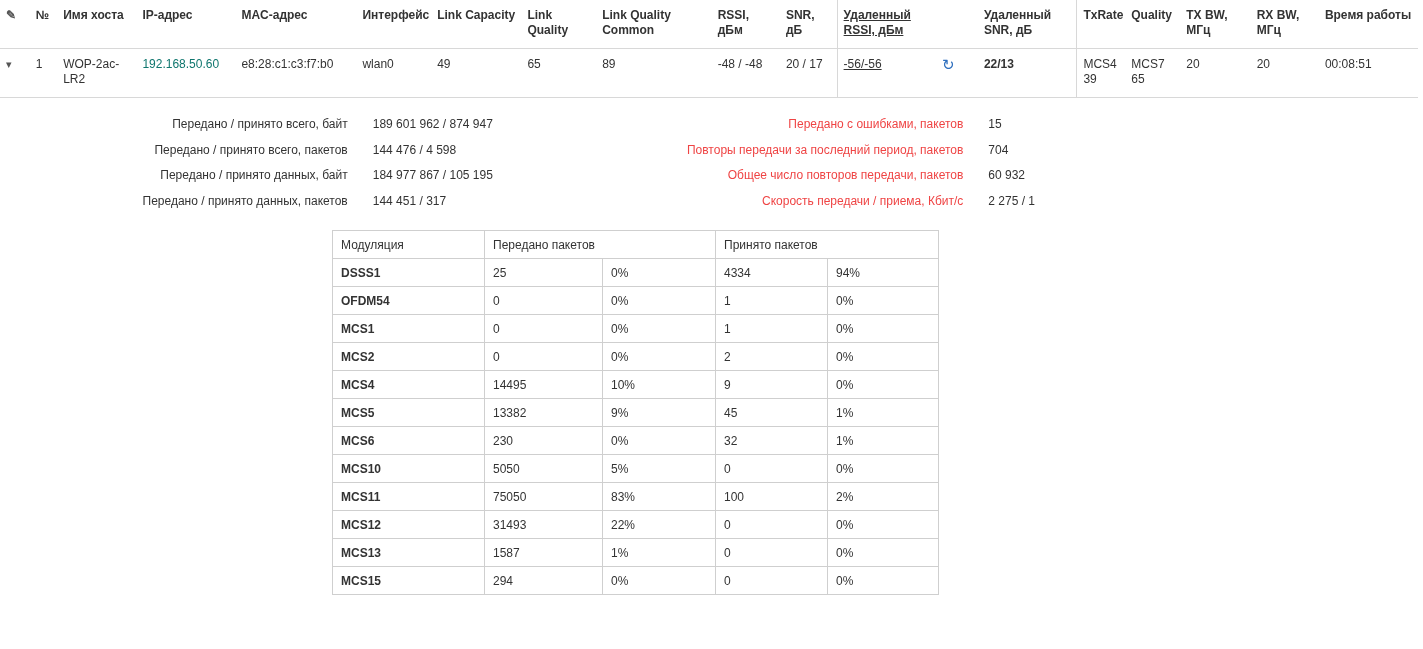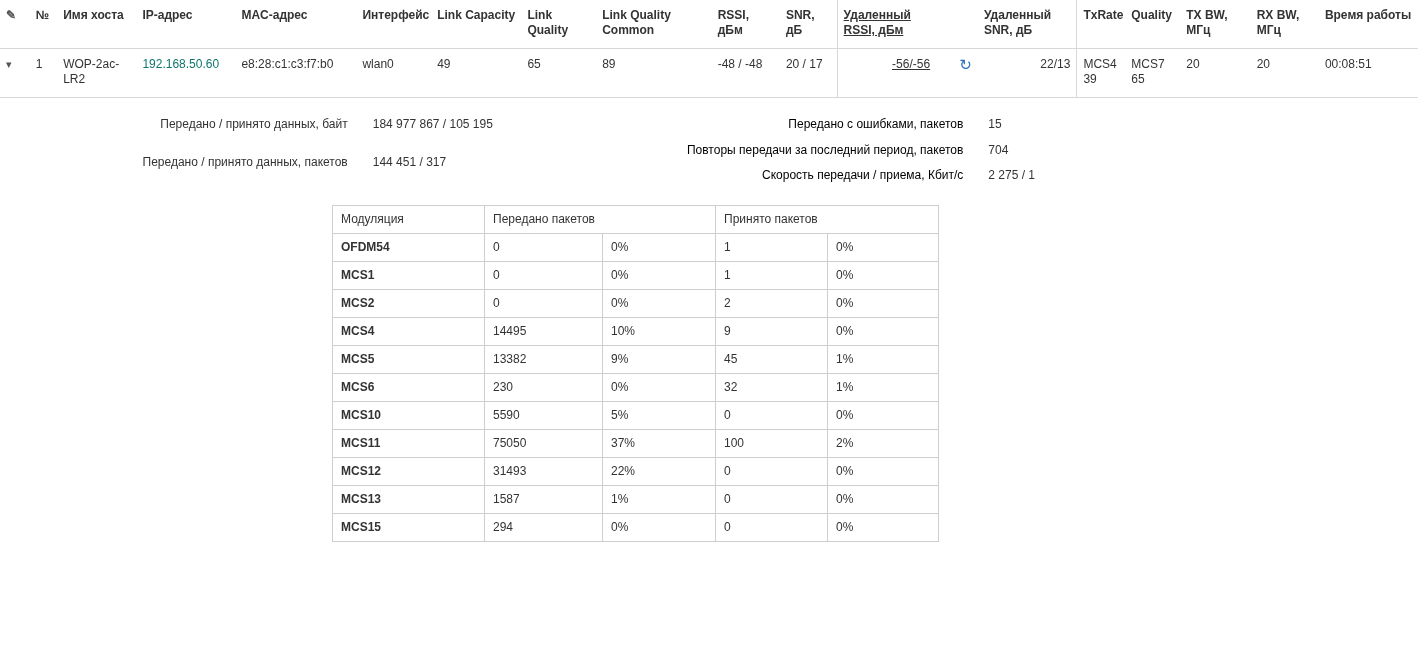--- a/index.html
+++ b/index.html
@@ -35,21 +35,21 @@
   }
   .client-table td {
     font-size: 12px;
     vertical-align: top;
     padding: 8px 6px 10px 6px;
     border-bottom: 1px solid #d8d8d8;
     line-height: 1.25;
     color: #333;
   }
   .col-sep-left { border-left: 1px solid #d8d8d8; text-decoration: underline; }
-  .col-sep-right { border-right: 1px solid #d8d8d8; }
+  .col-sep-right { border-right: 1px solid #d8d8d8; font-weight: bold; }
 
   .pencil-icon {
     display: inline-block;
     color: #555;
     font-size: 12px;
     line-height: 1;
   }
   .chev {
     display: inline-block;
     color: #555;
@@ -64,21 +64,21 @@
   .muted {
     color: #9a9a9a;
   }
   .refresh-icon {
     display: inline-block;
     color: #2e6fbe;
     font-size: 15px;
     line-height: 1;
     cursor: pointer;
   }
-  .center { text-align: right; }
+  .center { text-align: left; }
 
   
   .stats-wrap {
     margin-top: 14px;
     display: flex;
     width: 1060px;
   }
   .stats-col {
     display: table;
     border-collapse: collapse;
@@ -102,21 +102,21 @@
   .stats-col.left .stats-value {
     width: 155px;
     text-align: left;
     padding-left: 15px;
     color: #333;
   }
   .stats-col.right .stats-label {
     width: 460px;
     text-align: right;
     padding-right: 10px;
-    color: #000000;
+    color: #ef4444;
   }
   .stats-col.right .stats-value {
     width: 75px;
     text-align: left;
     padding-left: 15px;
     color: #333;
   }
 
   
   .mod-table-wrap {
@@ -227,36 +227,48 @@
       <td>20</td>
       <td>20</td>
       <td>00:08:51</td>
     </tr>
   </tbody>
 </table>
 
 <div class="stats-wrap">
   <div class="stats-col left">
     <div class="stats-row">
+      <div class="stats-label">Передано / принято всего, байт</div>
+      <div class="stats-value">189 601 962 / 874 947</div>
+    </div>
+    <div class="stats-row">
+      <div class="stats-label">Передано / принято всего, пакетов</div>
+      <div class="stats-value">144 476 / 4 598</div>
+    </div>
+    <div class="stats-row">
       <div class="stats-label">Передано / принято данных, байт</div>
       <div class="stats-value">184 977 867 / 105 195</div>
     </div>
     <div class="stats-row">
       <div class="stats-label">Передано / принято данных, пакетов</div>
       <div class="stats-value">144 451 / 317</div>
     </div>
   </div>
   <div class="stats-col right">
     <div class="stats-row">
       <div class="stats-label">Передано с ошибками, пакетов</div>
       <div class="stats-value">15</div>
     </div>
     <div class="stats-row">
       <div class="stats-label">Повторы передачи за последний период, пакетов</div>
       <div class="stats-value">704</div>
+    </div>
+    <div class="stats-row">
+      <div class="stats-label">Общее число повторов передачи, пакетов</div>
+      <div class="stats-value">60 932</div>
     </div>
     <div class="stats-row">
       <div class="stats-label">Скорость передачи / приема, Кбит/с</div>
       <div class="stats-value">2 275 / 1</div>
     </div>
   </div>
 </div>
 
 <div class="mod-table-wrap">
   <table class="mod-table">
@@ -269,20 +281,27 @@
     </colgroup>
     <thead>
       <tr>
         <th>Модуляция</th>
         <th colspan="2">Передано пакетов</th>
         <th colspan="2">Принято пакетов</th>
       </tr>
     </thead>
     <tbody>
       <tr>
+        <td class="modname">DSSS1</td>
+        <td>25</td>
+        <td>0%</td>
+        <td>4334</td>
+        <td>94%</td>
+      </tr>
+      <tr>
         <td class="modname">OFDM54</td>
         <td>0</td>
         <td>0%</td>
         <td>1</td>
         <td>0%</td>
       </tr>
       <tr>
         <td class="modname">MCS1</td>
         <td>0</td>
         <td>0%</td>
@@ -312,29 +331,29 @@
       </tr>
       <tr>
         <td class="modname">MCS6</td>
         <td>230</td>
         <td>0%</td>
         <td>32</td>
         <td>1%</td>
       </tr>
       <tr>
         <td class="modname">MCS10</td>
-        <td>5590</td>
+        <td>5050</td>
         <td>5%</td>
         <td>0</td>
         <td>0%</td>
       </tr>
       <tr>
         <td class="modname">MCS11</td>
         <td>75050</td>
-        <td>37%</td>
+        <td>83%</td>
         <td>100</td>
         <td>2%</td>
       </tr>
       <tr>
         <td class="modname">MCS12</td>
         <td>31493</td>
         <td>22%</td>
         <td>0</td>
         <td>0%</td>
       </tr>

